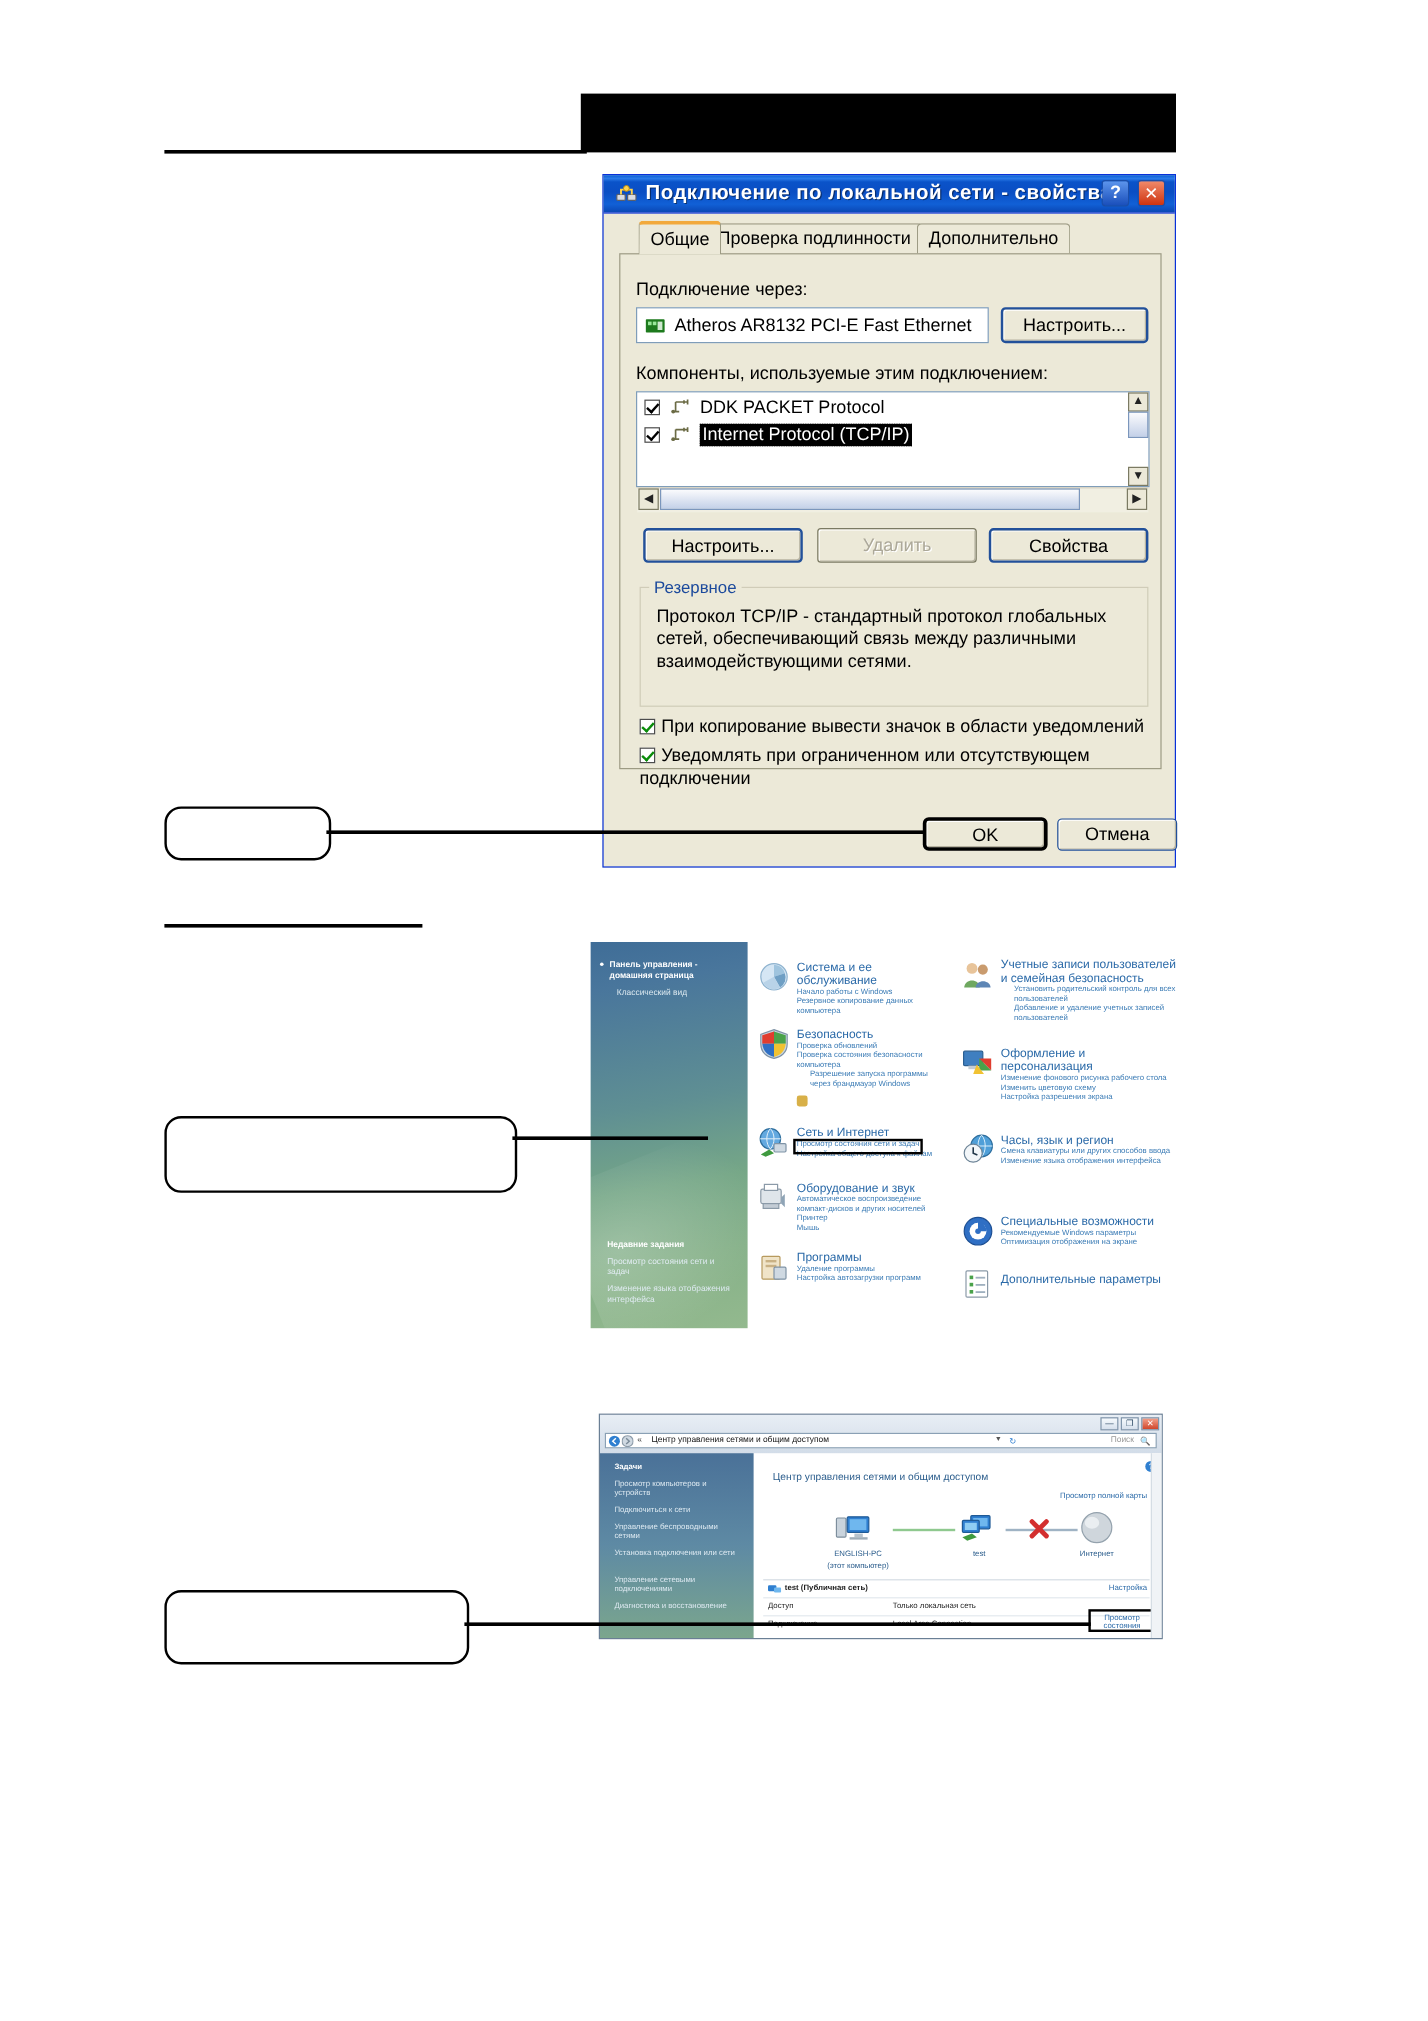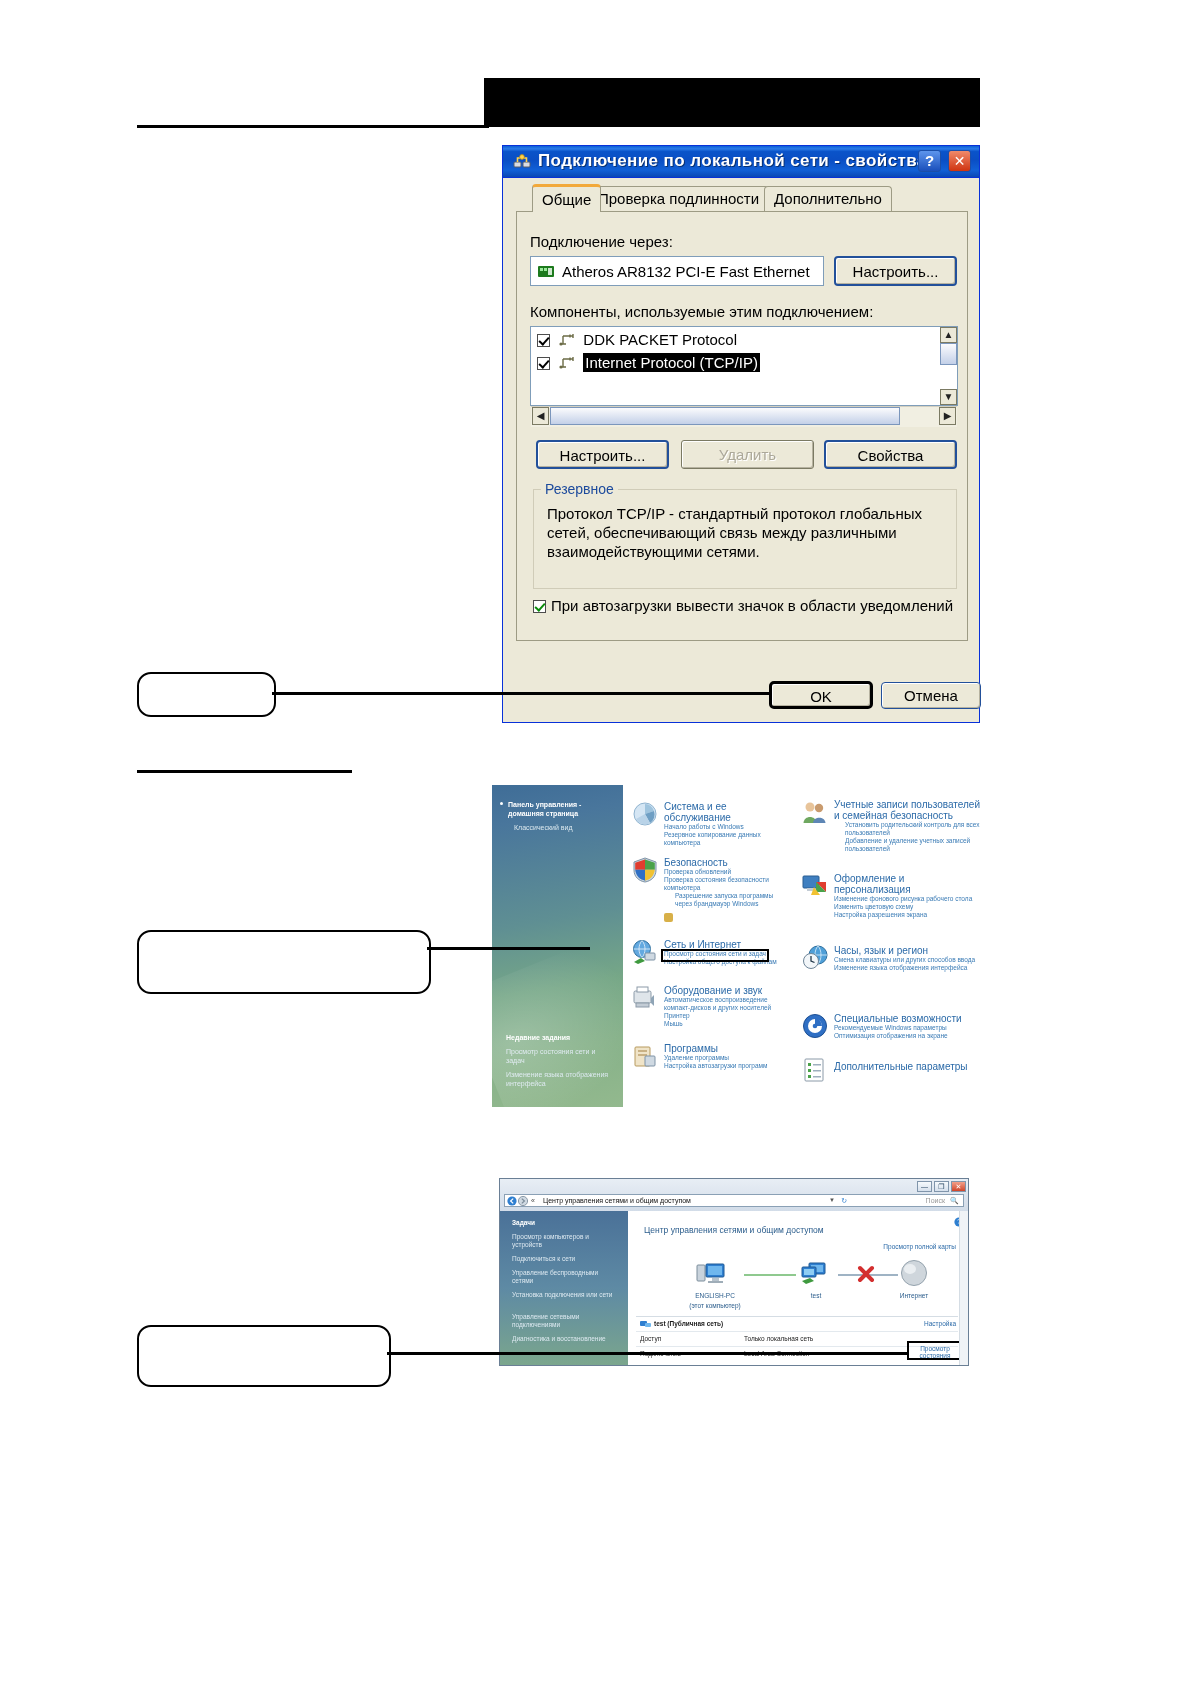--- a/index.html
+++ b/index.html
@@ -177,21 +177,24 @@
 
   <div class="xp-btn" style="left:33px;top:294px;width:133px;height:29px;line-height:27px;border:2px solid #22509a;border-radius:4px;">Настроить...</div>
   <div class="xp-btn disabled" style="left:178px;top:294px;width:133px;height:29px;line-height:27px;">Удалить</div>
   <div class="xp-btn" style="left:321px;top:294px;width:133px;height:29px;line-height:27px;border:2px solid #22509a;border-radius:4px;">Свойства</div>
 
   <div id="xp-desc-group" style="left:30px;top:343px;width:424px;height:100px;"></div>
   <div id="xp-desc-legend" style="left:38px;top:335px;">Резервное</div>
   <div id="xp-desc-text" style="left:44px;top:358px;width:400px;">Протокол TCP/IP - стандартный протокол глобальных сетей, обеспечивающий связь между различными взаимодействующими сетями.</div>
 
   <div class="xp-chk-line" style="left:30px;top:450px;width:430px;">
-    <span class="cb grn checked"></span><span>При автозагрузки вывести значок в области уведомлений</span>
+    <span class="cb grn checked"></span><span>При копирование вывести значок в области уведомлений</span>
+  </div>
+  <div class="xp-chk-line" style="left:30px;top:474px;width:410px;">
+    <span class="cb grn checked"></span><span>Уведомлять при ограниченном или отсутствующем подключении</span>
   </div>
 
   <div class="xp-btn" style="left:266px;top:535px;width:104px;height:28px;line-height:26px;border:3px solid #000;border-radius:5px;">OK</div>
   <div class="xp-btn" style="left:378px;top:536px;width:100px;height:27px;line-height:25px;border:1px solid #22509a;border-radius:4px;">Отмена</div>
 </div>
 
 <div class="callout" id="callout-ok" style="left:137px;top:672px;width:135px;height:41px;"></div>
 <div class="callout-line" style="left:272px;top:692px;width:498px;"></div>
 
 <div id="cpl">

